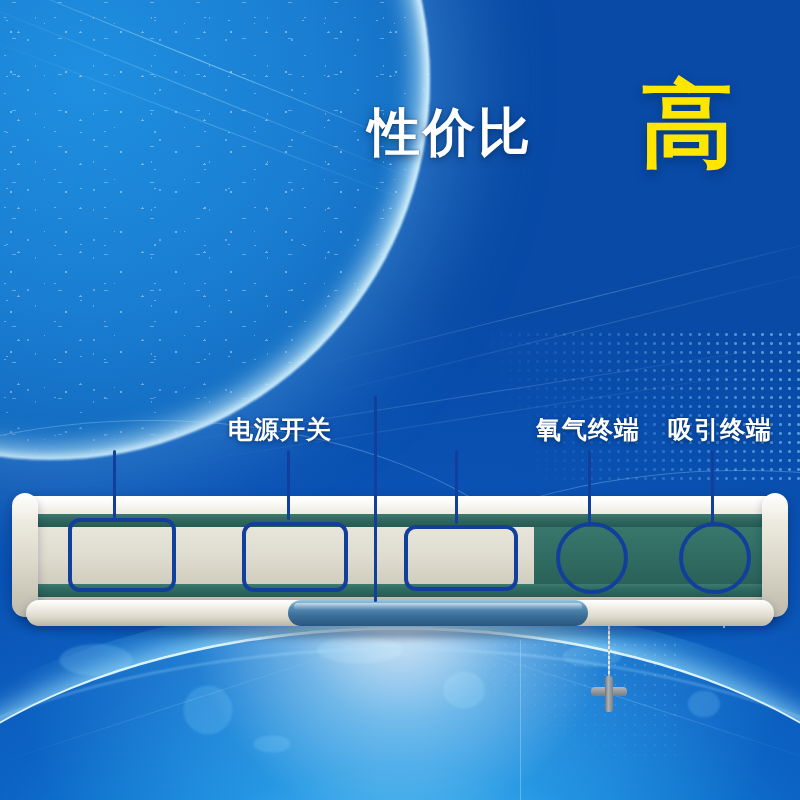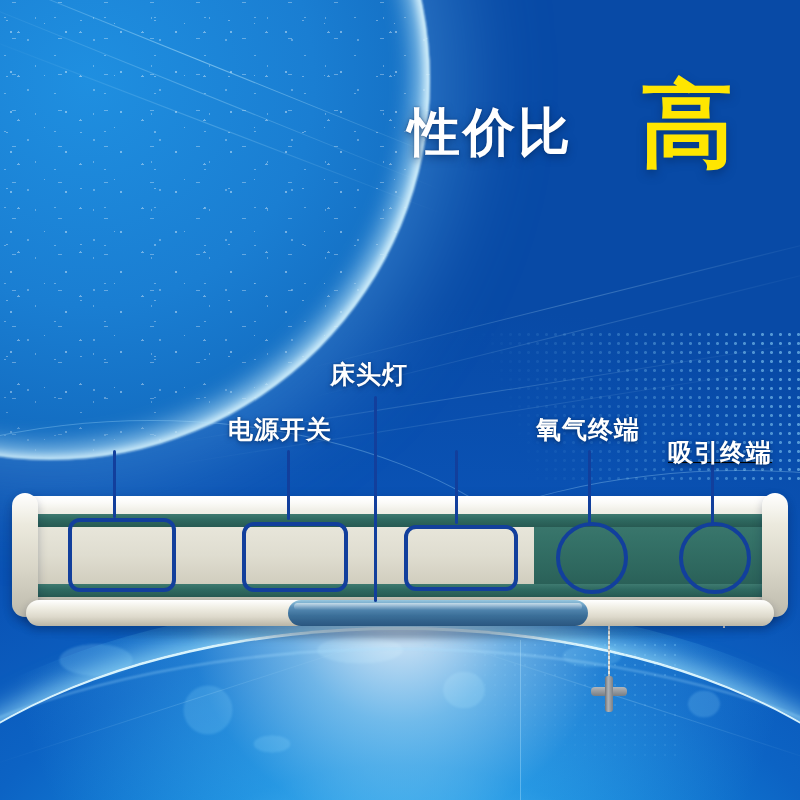--- a/index.html
+++ b/index.html
@@ -115,21 +115,20 @@
   .hl1 .y{color:#ffe600;}
   .hl2-row{
     position:relative;width:800px;height:92px;margin-top:22px;
   }
   .hl2{
     position:absolute;left:368px;top:6px;
     font-size:52px;font-weight:bold;letter-spacing:3px;line-height:1;
     color:#ffffff;
     text-shadow:0 3px 8px rgba(2,40,95,.6), 0 0 2px rgba(2,40,95,.7);
     white-space:nowrap;
-    margin-left:40px;
   }
   .hl-gao{
     position:absolute;left:640px;top:-22px;
     font-size:94px;font-weight:bold;line-height:1;
     color:#ffe600;
     text-shadow:0 4px 10px rgba(2,40,95,.5);
   }
 
   
   .callout{position:absolute;z-index:7;white-space:nowrap;}
@@ -317,25 +316,23 @@
 
   <div class="headline">
     <div class="hl2-row">
       <div class="hl2">性价比</div>
       <div class="hl-gao">高</div>
     </div>
   </div>
 
   <div class="callout" style="left:228px;top:413px;">
     <span class="txt">电源开关</span></div>
-  <div class="callout" style="left:330px;top:358px;">
-    <span class="txt">床头灯</span></div>
   <div class="callout" style="left:536px;top:413px;">
     <span class="txt">氧气终端</span></div>
-  <div class="callout" style="left:668px;top:436px;text-decoration:underline;">
+  <div class="callout" style="left:668px;top:413px;">
     <span class="txt">吸引终端</span></div>
 
   <div class="leader" style="left:113px;top:450px;height:68px;"></div>
   <div class="leader" style="left:287px;top:450px;height:70px;"></div>
   <div class="leader" style="left:374px;top:396px;height:206px;"></div>
   <div class="leader" style="left:455px;top:450px;height:74px;"></div>
   <div class="leader" style="left:588px;top:450px;height:76px;"></div>
   <div class="leader" style="left:711px;top:450px;height:76px;"></div>
 
   <div class="shadow-under"></div>

